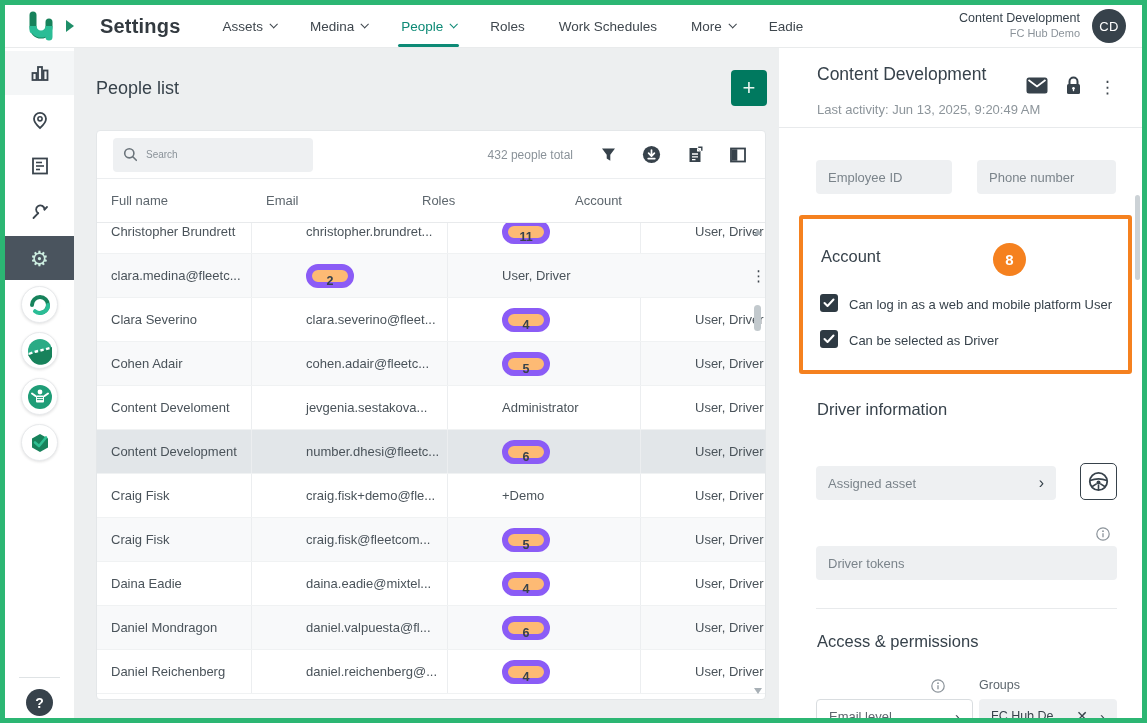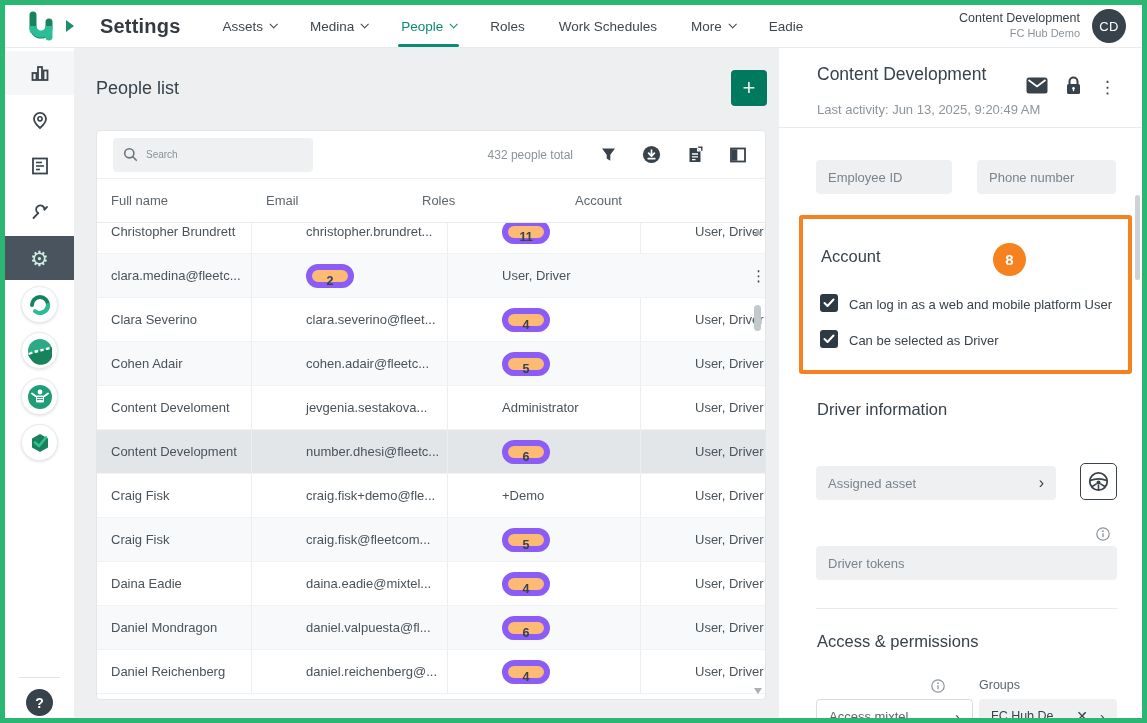--- a/index.html
+++ b/index.html
@@ -470,21 +470,21 @@
     <div class="sec-title" style="top:584px;">Access &amp; permissions</div>
     <span class="info-icon" style="left:152px; top:631px;">
       <svg width="14" height="14" viewBox="0 0 14 14">
         <circle cx="7" cy="7" r="6.2" fill="none" stroke="#8b939a" stroke-width="1.2"></circle>
         <circle cx="7" cy="4.2" r="0.9" fill="#8b939a"></circle>
         <line x1="7" y1="6.3" x2="7" y2="10.3" stroke="#8b939a" stroke-width="1.3"></line>
       </svg>
     </span>
     <div class="groups-label">Groups</div>
     <div class="wfield" style="left:37px; top:651px; width:157px;">
-      <span>Access mixtel</span>
+      <span>Email level</span>
       <span class="chev chip-arr" style="margin-left:auto;">›</span>
     </div>
     <div class="gfield" style="left:200px; top:651px; width:138px; color:#37424b; font-size:12.5px;">
       <span>FC Hub De...</span>
       <span class="chip-x">✕</span>
       <span class="chip-arr">›</span>
     </div>
     <div class="dp-thumb"></div>
   </div>
 

